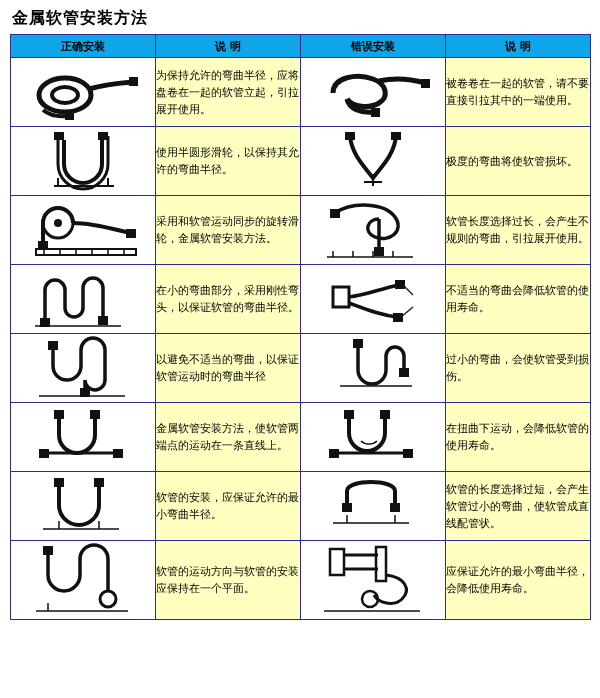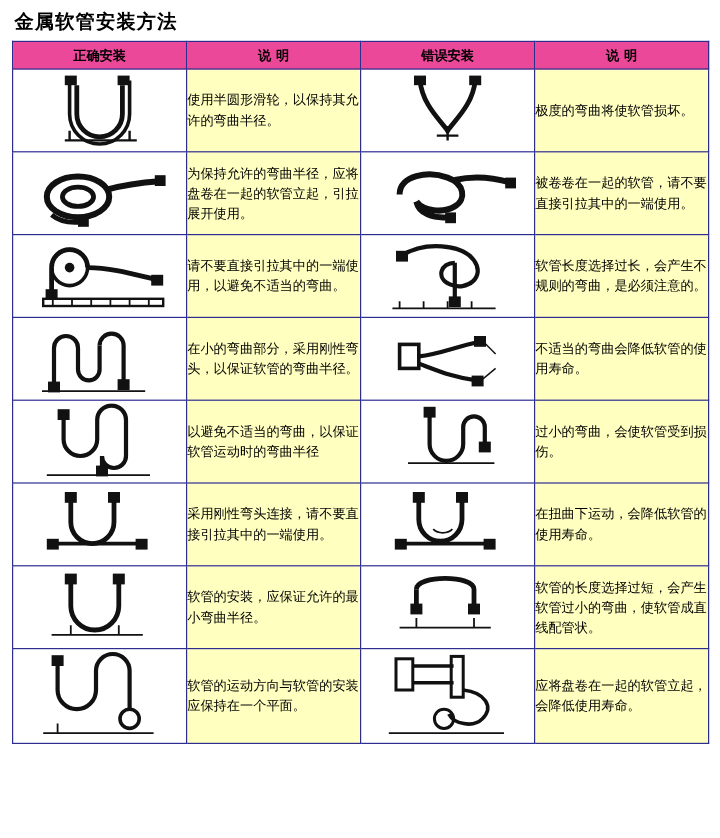--- a/index.html
+++ b/index.html
@@ -33,21 +33,21 @@
     width: 580px;
     table-layout: fixed;
     border: 1px solid #2d2d8f;
   }
   table.hose-table td, table.hose-table th {
     border: 1px solid #2d2d8f;
     vertical-align: middle;
     padding: 0;
   }
   thead th {
-    background: #ec4899;
+    background: #0ea5e9;
     font-size: 11px;
     font-weight: bold;
     height: 22px;
     text-align: center;
     color: #000;
   }
   col.c-img { width: 145px; }
   col.c-txt { width: 145px; }
 
   td.img-cell {
@@ -90,20 +90,48 @@
         <th>说    明</th>
         <th>错误安装</th>
         <th>说    明</th>
       </tr>
     </thead>
     <tbody>
 
       <tr>
         <td class="img-cell">
           <span class="fig">
+            <svg width="120" height="58" viewBox="0 0 120 58">
+              <ellipse cx="42" cy="32" rx="26" ry="17" fill="none" stroke="#111" stroke-width="5"></ellipse>
+              <ellipse cx="42" cy="32" rx="13" ry="8" fill="none" stroke="#111" stroke-width="4"></ellipse>
+              <path d="M66 26 C84 21 96 20 110 19" fill="none" stroke="#111" stroke-width="5"></path>
+              <rect x="106" y="14" width="9" height="9" fill="#111"></rect>
+              <path d="M20 47 C26 52 34 54 44 53" fill="none" stroke="#111" stroke-width="4"></path>
+              <rect x="42" y="49" width="9" height="8" fill="#111"></rect>
+            </svg>
+          </span>
+        </td>
+        <td class="txt-cell">为保持允许的弯曲半径，应将盘卷在一起的软管立起，引拉展开使用。</td>
+        <td class="img-cell">
+          <span class="fig">
+            <svg width="120" height="58" viewBox="0 0 120 58">
+              <path d="M20 30 C20 14 44 10 60 16 C74 21 76 34 66 40 C56 46 40 44 34 36" fill="none" stroke="#111" stroke-width="5"></path>
+              <path d="M66 18 C84 14 98 16 112 20" fill="none" stroke="#111" stroke-width="5"></path>
+              <rect x="108" y="16" width="9" height="9" fill="#111"></rect>
+              <path d="M34 36 C36 46 48 50 60 49" fill="none" stroke="#111" stroke-width="5"></path>
+              <rect x="58" y="45" width="9" height="9" fill="#111"></rect>
+            </svg>
+          </span>
+        </td>
+        <td class="txt-cell">被卷卷在一起的软管，请不要直接引拉其中的一端使用。</td>
+      </tr>
+
+      <tr>
+        <td class="img-cell">
+          <span class="fig">
             <svg width="110" height="62" viewBox="0 0 110 62">
               <path d="M36 10 L36 34 A19 19 0 0 0 74 34 L74 10" fill="none" stroke="#111" stroke-width="4"></path>
               <path d="M30 6 L30 34 A25 25 0 0 0 80 34 L80 6" fill="none" stroke="#111" stroke-width="3"></path>
               <rect x="26" y="2" width="10" height="8" fill="#111"></rect>
               <rect x="70" y="2" width="10" height="8" fill="#111"></rect>
               <line x1="26" y1="56" x2="86" y2="56" stroke="#111" stroke-width="2"></line>
               <line x1="30" y1="48" x2="30" y2="56" stroke="#111" stroke-width="2"></line>
               <line x1="80" y1="48" x2="80" y2="56" stroke="#111" stroke-width="2"></line>
             </svg>
           </span>
@@ -114,48 +142,20 @@
             <svg width="110" height="62" viewBox="0 0 110 62">
               <path d="M32 6 C34 26 48 38 55 48 C62 38 76 26 78 6" fill="none" stroke="#111" stroke-width="4"></path>
               <rect x="27" y="2" width="10" height="8" fill="#111"></rect>
               <rect x="73" y="2" width="10" height="8" fill="#111"></rect>
               <line x1="46" y1="52" x2="64" y2="52" stroke="#111" stroke-width="2"></line>
               <line x1="55" y1="44" x2="55" y2="56" stroke="#111" stroke-width="2"></line>
             </svg>
           </span>
         </td>
         <td class="txt-cell">极度的弯曲将使软管损坏。</td>
-      </tr>
-
-      <tr>
-        <td class="img-cell">
-          <span class="fig">
-            <svg width="120" height="58" viewBox="0 0 120 58">
-              <ellipse cx="42" cy="32" rx="26" ry="17" fill="none" stroke="#111" stroke-width="5"></ellipse>
-              <ellipse cx="42" cy="32" rx="13" ry="8" fill="none" stroke="#111" stroke-width="4"></ellipse>
-              <path d="M66 26 C84 21 96 20 110 19" fill="none" stroke="#111" stroke-width="5"></path>
-              <rect x="106" y="14" width="9" height="9" fill="#111"></rect>
-              <path d="M20 47 C26 52 34 54 44 53" fill="none" stroke="#111" stroke-width="4"></path>
-              <rect x="42" y="49" width="9" height="8" fill="#111"></rect>
-            </svg>
-          </span>
-        </td>
-        <td class="txt-cell">为保持允许的弯曲半径，应将盘卷在一起的软管立起，引拉展开使用。</td>
-        <td class="img-cell">
-          <span class="fig">
-            <svg width="120" height="58" viewBox="0 0 120 58">
-              <path d="M20 30 C20 14 44 10 60 16 C74 21 76 34 66 40 C56 46 40 44 34 36" fill="none" stroke="#111" stroke-width="5"></path>
-              <path d="M66 18 C84 14 98 16 112 20" fill="none" stroke="#111" stroke-width="5"></path>
-              <rect x="108" y="16" width="9" height="9" fill="#111"></rect>
-              <path d="M34 36 C36 46 48 50 60 49" fill="none" stroke="#111" stroke-width="5"></path>
-              <rect x="58" y="45" width="9" height="9" fill="#111"></rect>
-            </svg>
-          </span>
-        </td>
-        <td class="txt-cell">被卷卷在一起的软管，请不要直接引拉其中的一端使用。</td>
       </tr>
 
       <tr>
         <td class="img-cell">
           <span class="fig">
             <svg width="130" height="62" viewBox="0 0 130 62">
               <circle cx="40" cy="24" r="15" fill="none" stroke="#111" stroke-width="3"></circle>
               <circle cx="40" cy="24" r="4" fill="#111"></circle>
               <path d="M25 24 A15 15 0 0 1 55 24" fill="none" stroke="#111" stroke-width="4"></path>
               <path d="M55 24 C75 24 95 30 112 34" fill="none" stroke="#111" stroke-width="4"></path>
@@ -165,37 +165,37 @@
               <rect x="18" y="50" width="100" height="6" fill="none" stroke="#111" stroke-width="2"></rect>
               <line x1="26" y1="50" x2="26" y2="56" stroke="#111" stroke-width="1.5"></line>
               <line x1="42" y1="50" x2="42" y2="56" stroke="#111" stroke-width="1.5"></line>
               <line x1="58" y1="50" x2="58" y2="56" stroke="#111" stroke-width="1.5"></line>
               <line x1="74" y1="50" x2="74" y2="56" stroke="#111" stroke-width="1.5"></line>
               <line x1="90" y1="50" x2="90" y2="56" stroke="#111" stroke-width="1.5"></line>
               <line x1="106" y1="50" x2="106" y2="56" stroke="#111" stroke-width="1.5"></line>
             </svg>
           </span>
         </td>
-        <td class="txt-cell">请不要直接引拉其中的一端使用，以避免不适当的弯曲。</td>
+        <td class="txt-cell">采用和软管运动同步的旋转滑轮，金属软管安装方法。</td>
         <td class="img-cell">
           <span class="fig">
             <svg width="120" height="66" viewBox="0 0 120 66">
               <path d="M22 16 C40 4 72 6 82 20 C92 34 76 46 62 40 C50 35 54 22 66 22" fill="none" stroke="#111" stroke-width="3.5"></path>
               <rect x="17" y="12" width="10" height="9" fill="#111"></rect>
               <path d="M66 22 L66 52" fill="none" stroke="#111" stroke-width="3.5"></path>
               <rect x="61" y="50" width="10" height="9" fill="#111"></rect>
               <line x1="14" y1="60" x2="100" y2="60" stroke="#111" stroke-width="1.5"></line>
               <line x1="20" y1="54" x2="20" y2="60" stroke="#111" stroke-width="1.5"></line>
               <line x1="40" y1="54" x2="40" y2="60" stroke="#111" stroke-width="1.5"></line>
               <line x1="60" y1="54" x2="60" y2="60" stroke="#111" stroke-width="1.5"></line>
               <line x1="80" y1="54" x2="80" y2="60" stroke="#111" stroke-width="1.5"></line>
             </svg>
           </span>
         </td>
-        <td class="txt-cell">软管长度选择过长，会产生不规则的弯曲，是必须注意的。</td>
+        <td class="txt-cell">软管长度选择过长，会产生不规则的弯曲，引拉展开使用。</td>
       </tr>
 
       <tr>
         <td class="img-cell">
           <span class="fig">
             <svg width="124" height="62" viewBox="0 0 124 62">
               <path d="M24 52 L24 22 A10 10 0 0 1 44 22 L44 40 A9 9 0 0 0 62 40 L62 20" fill="none" stroke="#111" stroke-width="3.5"></path>
               <path d="M62 20 A10 10 0 0 1 82 20 L82 50" fill="none" stroke="#111" stroke-width="3.5"></path>
               <rect x="19" y="50" width="10" height="9" fill="#111"></rect>
               <rect x="77" y="48" width="10" height="9" fill="#111"></rect>
@@ -252,21 +252,21 @@
             <svg width="120" height="60" viewBox="0 0 120 60">
               <path d="M36 8 L36 28 A18 18 0 0 0 72 28 L72 8" fill="none" stroke="#111" stroke-width="4"></path>
               <rect x="31" y="3" width="10" height="9" fill="#111"></rect>
               <rect x="67" y="3" width="10" height="9" fill="#111"></rect>
               <line x1="20" y1="46" x2="96" y2="46" stroke="#111" stroke-width="3"></line>
               <rect x="16" y="42" width="10" height="9" fill="#111"></rect>
               <rect x="90" y="42" width="10" height="9" fill="#111"></rect>
             </svg>
           </span>
         </td>
-        <td class="txt-cell">采用刚性弯头连接，请不要直接引拉其中的一端使用。</td>
+        <td class="txt-cell">金属软管安装方法，使软管两端点的运动在一条直线上。</td>
         <td class="img-cell">
           <span class="fig">
             <svg width="120" height="60" viewBox="0 0 120 60">
               <path d="M36 8 L36 26 A18 18 0 0 0 72 26 L72 8" fill="none" stroke="#111" stroke-width="4"></path>
               <rect x="31" y="3" width="10" height="9" fill="#111"></rect>
               <rect x="67" y="3" width="10" height="9" fill="#111"></rect>
               <line x1="20" y1="46" x2="96" y2="46" stroke="#111" stroke-width="3"></line>
               <rect x="16" y="42" width="10" height="9" fill="#111"></rect>
               <rect x="90" y="42" width="10" height="9" fill="#111"></rect>
               <path d="M48 34 C52 38 60 38 64 34" fill="none" stroke="#111" stroke-width="1.5"></path>
@@ -326,18 +326,18 @@
               <rect x="22" y="8" width="14" height="26" fill="none" stroke="#111" stroke-width="2.5"></rect>
               <line x1="36" y1="14" x2="70" y2="14" stroke="#111" stroke-width="3"></line>
               <line x1="36" y1="28" x2="70" y2="28" stroke="#111" stroke-width="3"></line>
               <rect x="68" y="6" width="10" height="34" fill="none" stroke="#111" stroke-width="2.5"></rect>
               <path d="M78 34 C96 36 104 48 94 58 C86 66 70 62 66 54" fill="none" stroke="#111" stroke-width="3"></path>
               <circle cx="62" cy="58" r="8" fill="none" stroke="#111" stroke-width="2.5"></circle>
               <line x1="16" y1="70" x2="112" y2="70" stroke="#111" stroke-width="1.5"></line>
             </svg>
           </span>
         </td>
-        <td class="txt-cell">应将盘卷在一起的软管立起，会降低使用寿命。</td>
+        <td class="txt-cell">应保证允许的最小弯曲半径，会降低使用寿命。</td>
       </tr>
 
     </tbody>
   </table>
 </div>
 
 </body></html>

